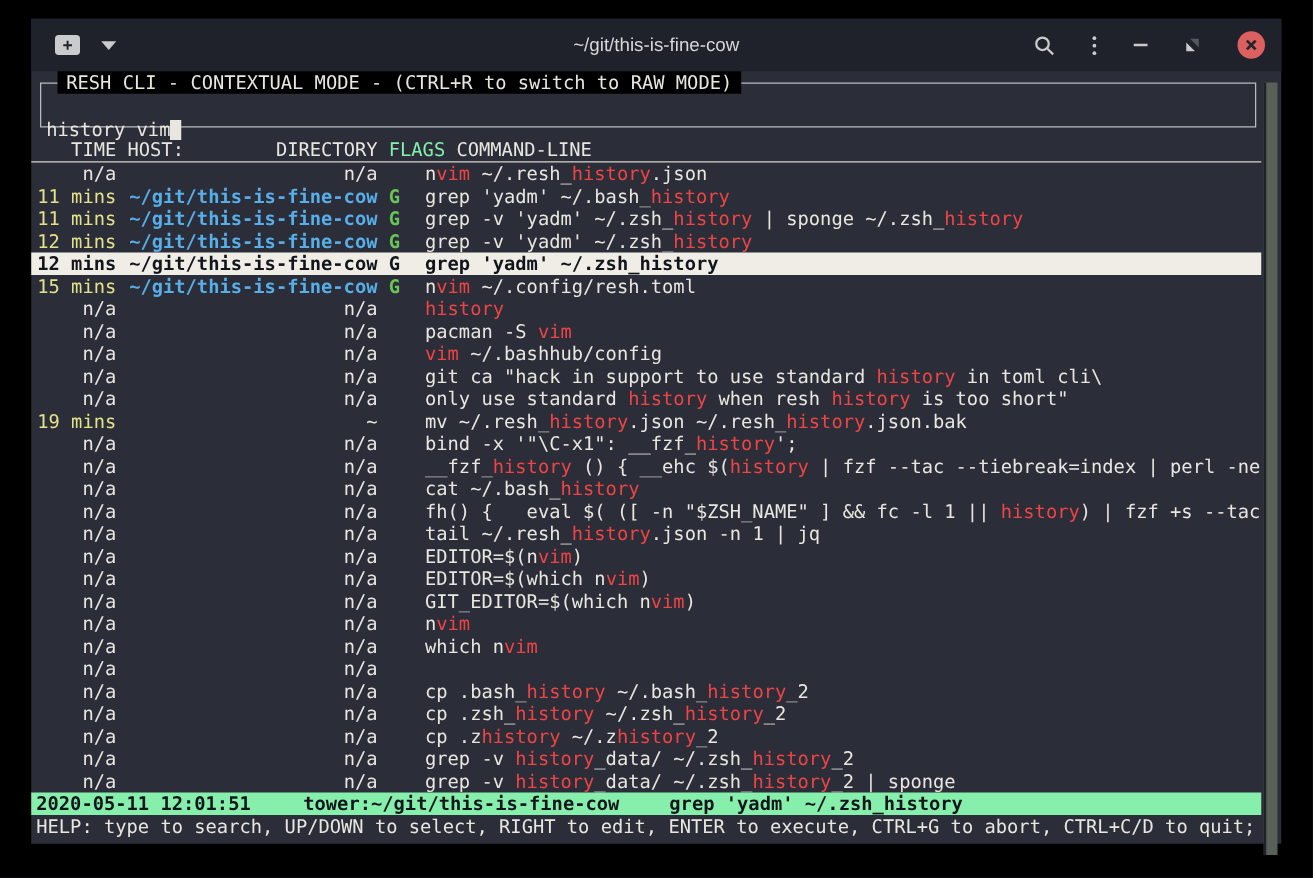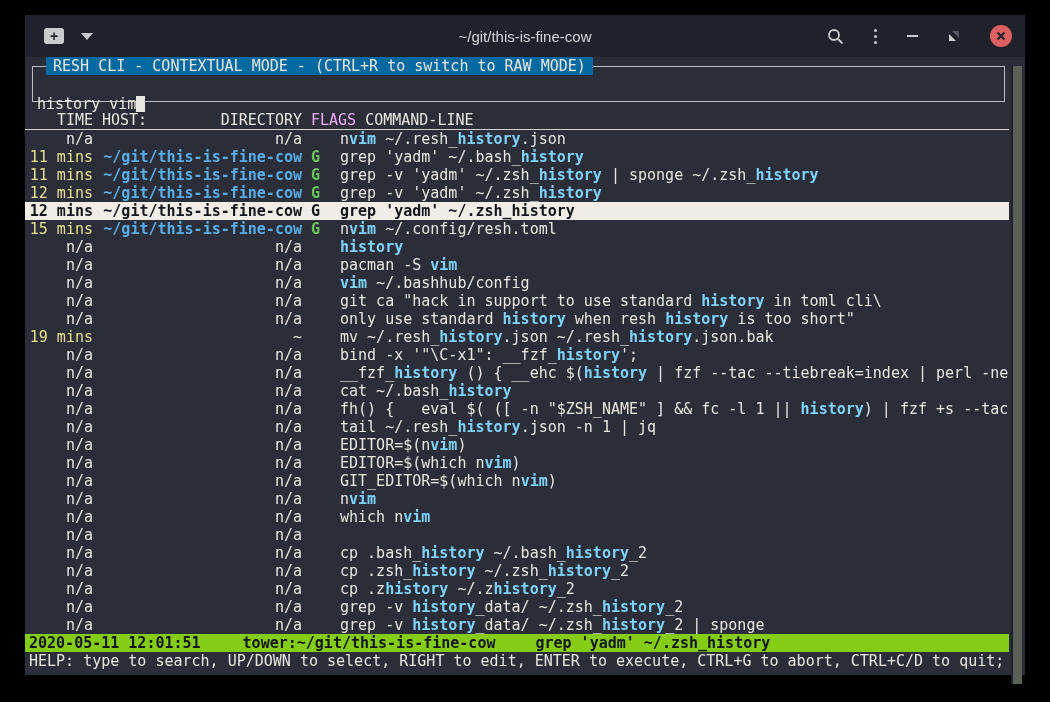--- a/index.html
+++ b/index.html
@@ -27,42 +27,42 @@
   .closebtn{width:22px;height:22px;border-radius:50%;background:#dd6060;
             display:flex;align-items:center;justify-content:center;}
   
   .term{position:relative;height:618px;font-size:15px;line-height:18px;
         color:#e8e6df;}
   .scrollbar{position:absolute;right:3px;top:0;height:100%;width:9px;
              background:#596058;border-left:2px solid #20222a;}
   .content{width:984px;}
   .resh-box{border:1px solid #b9bbbd;margin:9px 4px 0 7px;height:34px;
             position:relative;}
-  .box-label{position:absolute;top:-10px;left:13px;background:#0369a1;
+  .box-label{position:absolute;top:-10px;left:13px;background:#000000;
              padding:0 7px;white-space:pre;}
   .query-line{display:flex;align-items:center;height:100%;padding-left:4px;
               white-space:pre;margin-top:20px;}
   .cursor{display:inline-block;width:9px;height:16px;background:#e8e6df;}
   
   .tbl{margin-top:9px;}
   .hrow,.row,.statusrow,.helprow{display:flex;height:18px;padding-left:4px;
         white-space:pre;align-items:flex-start;}
   .hrow{border-bottom:1px solid #d5d3cc;box-sizing:content-box;}
   .c-time{width:64px;text-align:right;flex:none;white-space:pre;}
   .c-dir{width:200px;margin-left:9px;text-align:right;flex:none;white-space:pre;}
   .c-flags{width:10px;margin-left:9px;flex:none;color:#67c655;font-weight:bold;}
   .c-cmd{margin-left:19px;flex:1;overflow:hidden;white-space:pre;}
   .h-dir{display:flex;justify-content:space-between;}
   .h-cmd{margin-left:9px;}
   .time-val{color:#e4e18a;}
   .dir-path{color:#57aee8;font-weight:bold;}
-  .hl{color:#7dd3fc;font-weight:bold;}
+  .hl{color:#ef4444;font-weight:normal;}
   .row.selected{background:#efede6;}
   .row.selected span{color:#12151c !important;font-weight:bold;}
-  .statusrow{background:#84cc16;color:#12151c;font-weight:bold;}
+  .statusrow{background:#86efac;color:#12151c;font-weight:bold;}
   .st-loc{margin-left:42px;} .st-cmd{margin-left:40px;}
 </style>
 </head>
 <body>
 
 <div class="window">
 
   <div class="titlebar">
     <div class="tb-left">
       <span class="newtab icon-btn">+</span>
@@ -107,21 +107,21 @@
         </div>
       </div>
 
       <div class="tbl">
         <div class="hrow">
           <span class="c-time">TIME</span>
           <span class="c-dir h-dir">
             <span>HOST:</span>
             <span>DIRECTORY</span>
           </span>
-          <span class="c-flags" style="width:auto;color:#f0abfc;font-weight:normal;">FLAGS</span>
+          <span class="c-flags" style="width:auto;color:#86efac;font-weight:normal;">FLAGS</span>
           <span class="h-cmd">COMMAND-LINE</span>
         </div>
         <div id="rows">
             <div class="row"><span class="c-time">n/a</span><span class="c-dir">n/a</span><span class="c-flags"></span><span class="c-cmd"><span>n</span><span class="hl">vim</span><span> ~/.resh_</span><span class="hl">history</span><span>.json</span></span></div>
             <div class="row"><span class="c-time time-val">11 mins</span><span class="c-dir dir-path">~/git/this-is-fine-cow</span><span class="c-flags">G</span><span class="c-cmd"><span>grep 'yadm' ~/.bash_</span><span class="hl">history</span></span></div>
             <div class="row"><span class="c-time time-val">11 mins</span><span class="c-dir dir-path">~/git/this-is-fine-cow</span><span class="c-flags">G</span><span class="c-cmd"><span>grep -v 'yadm' ~/.zsh_</span><span class="hl">history</span><span> | sponge ~/.zsh_</span><span class="hl">history</span></span></div>
             <div class="row"><span class="c-time time-val">12 mins</span><span class="c-dir dir-path">~/git/this-is-fine-cow</span><span class="c-flags">G</span><span class="c-cmd"><span>grep -v 'yadm' ~/.zsh_</span><span class="hl">history</span></span></div>
             <div class="row selected"><span class="c-time time-val">12 mins</span><span class="c-dir dir-path">~/git/this-is-fine-cow</span><span class="c-flags">G</span><span class="c-cmd"><span>grep 'yadm' ~/.zsh_history</span></span></div>
             <div class="row"><span class="c-time time-val">15 mins</span><span class="c-dir dir-path">~/git/this-is-fine-cow</span><span class="c-flags">G</span><span class="c-cmd"><span>n</span><span class="hl">vim</span><span> ~/.config/resh.toml</span></span></div>
             <div class="row"><span class="c-time">n/a</span><span class="c-dir">n/a</span><span class="c-flags"></span><span class="c-cmd"><span class="hl">history</span></span></div>

